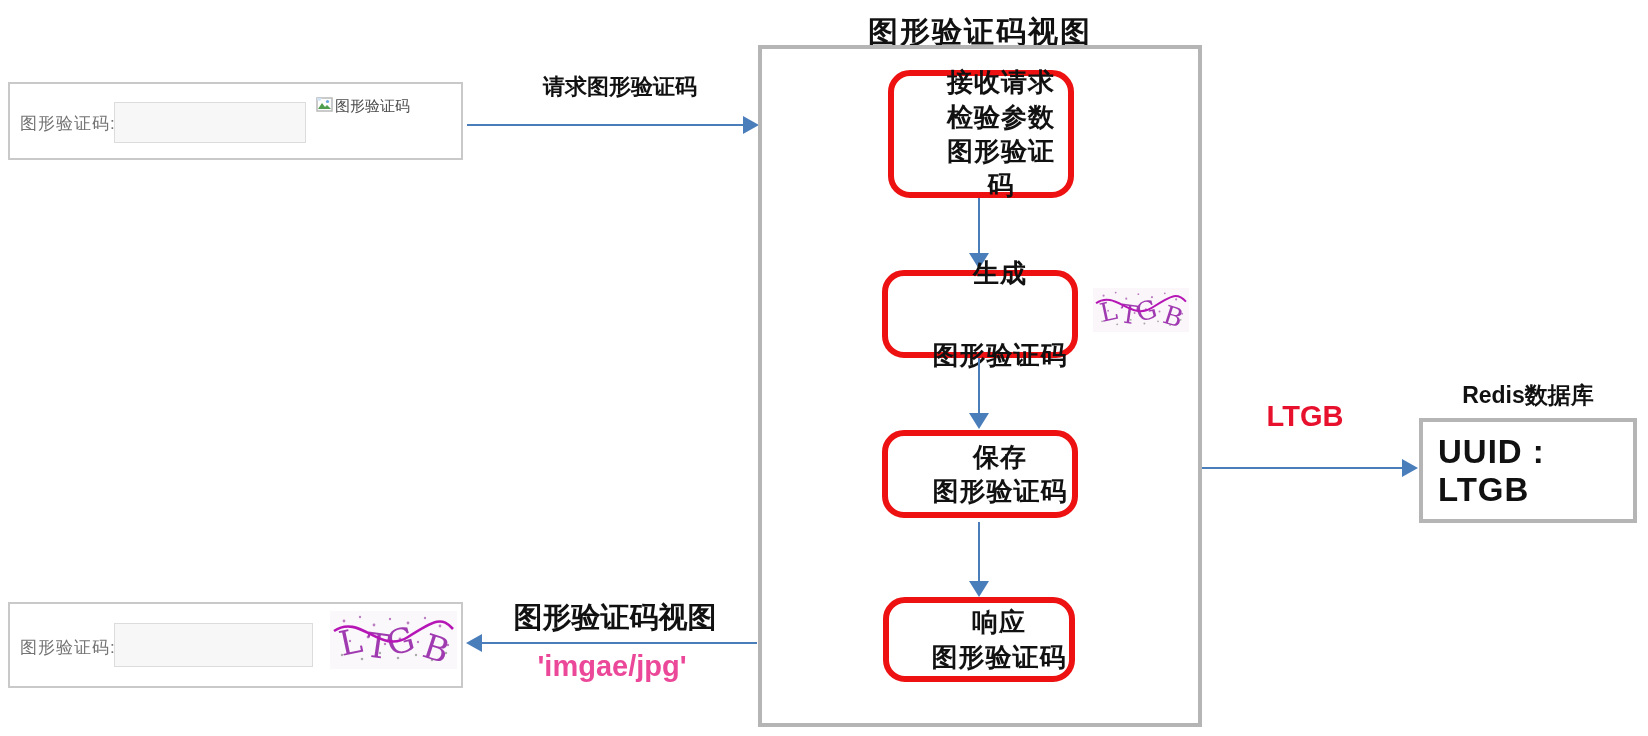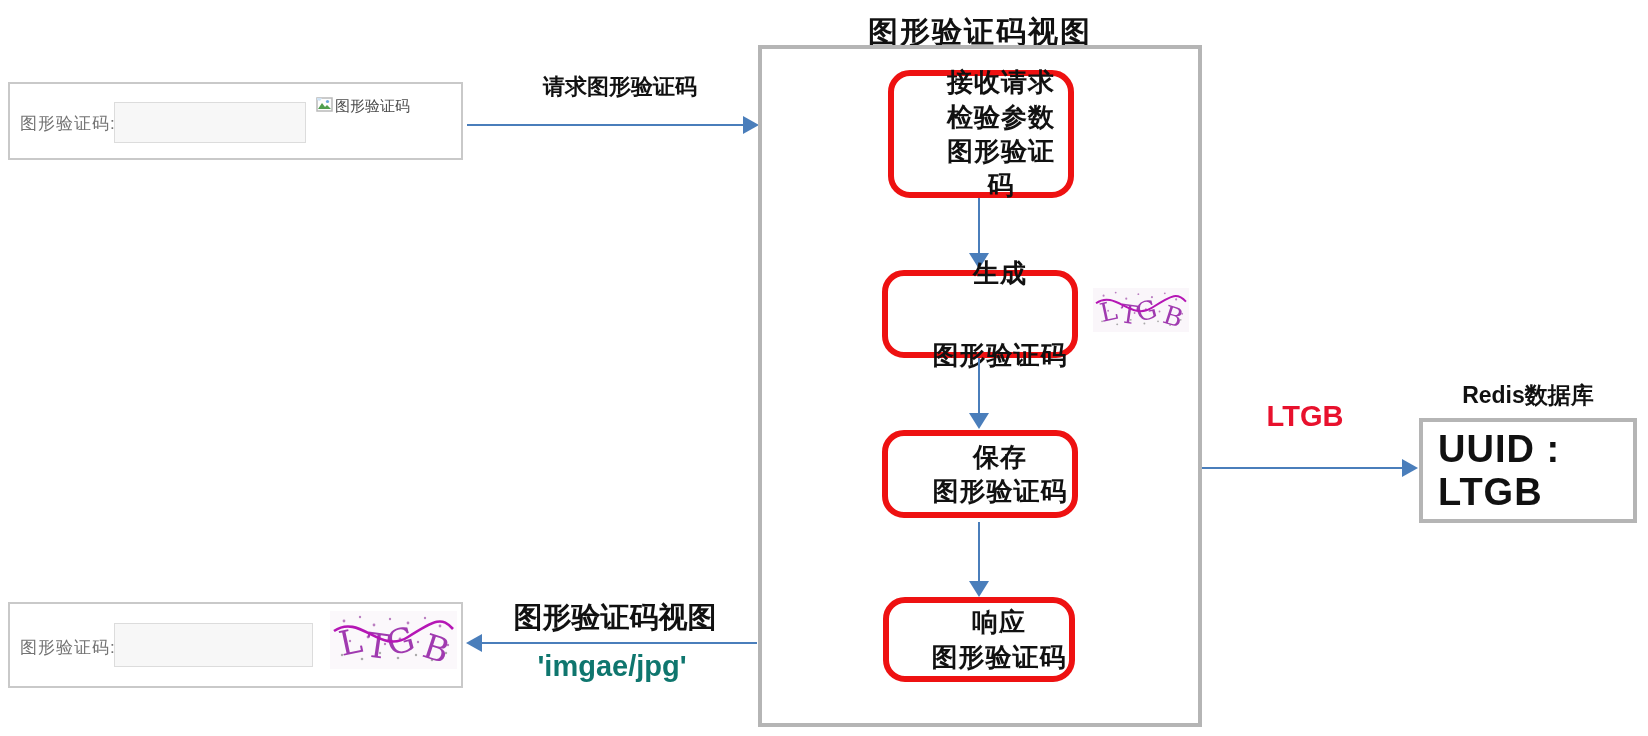--- a/index.html
+++ b/index.html
@@ -40,27 +40,27 @@
   .varrow { position:absolute; width:20px; }
   .varrow .arrow-line { left:9px; top:0; width:2px; }
   .varrow .head-down { left:0; bottom:0; }
   #varrow-1 { left:207px; top:149px; height:71px; } #varrow-1 .arrow-line { height:55px; }
   #varrow-2 { left:207px; top:309px; height:71px; } #varrow-2 .arrow-line { height:55px; }
   #varrow-3 { left:207px; top:473px; height:75px; } #varrow-3 .arrow-line { height:59px; }
 
   .flow-label { position:absolute; font-weight:bold; text-align:center; color:#111; }
   #label-request  { left:478px;  top:72px;  width:284px; font-size:22px; }
   #label-response { left:470px;  top:598px; width:290px; font-size:29px; }
-  #label-mime     { left:467px;  top:650px; width:290px; font-size:29px; color:#0f766e; }
+  #label-mime     { left:467px;  top:650px; width:290px; font-size:29px; color:#ec4899; }
   #label-ltgb     { left:1240px; top:400px; width:130px; font-size:29px; color:#e8112d; }
 
   
   .redis-title { position:absolute; left:1419px; top:366px; width:218px; text-align:center; font-size:23px; font-weight:bold; color:#111;margin-top:14px; }
   .redis-box { position:absolute; left:1419px; top:418px; width:218px; height:105px; border:4px solid #b5b5b5; background:#fff;
-               display:flex; align-items:center; padding-left:15px; font-size:38px; font-weight:600; color:#111; letter-spacing:1px; }
+               display:flex; align-items:center; padding-left:15px; font-size:33px; font-weight:600; color:#111; letter-spacing:1px; }
 
   .captcha-svg { width:100%; height:100%; display:block; }
   .captcha-text { font-family:"DejaVu Serif","Liberation Serif",serif; font-size:34px; fill:#a03ab0; letter-spacing:3px; }
 </style>
 </head>
 <body>
 
 <div class="canvas">
 
   <div class="form-card" id="form-top">

